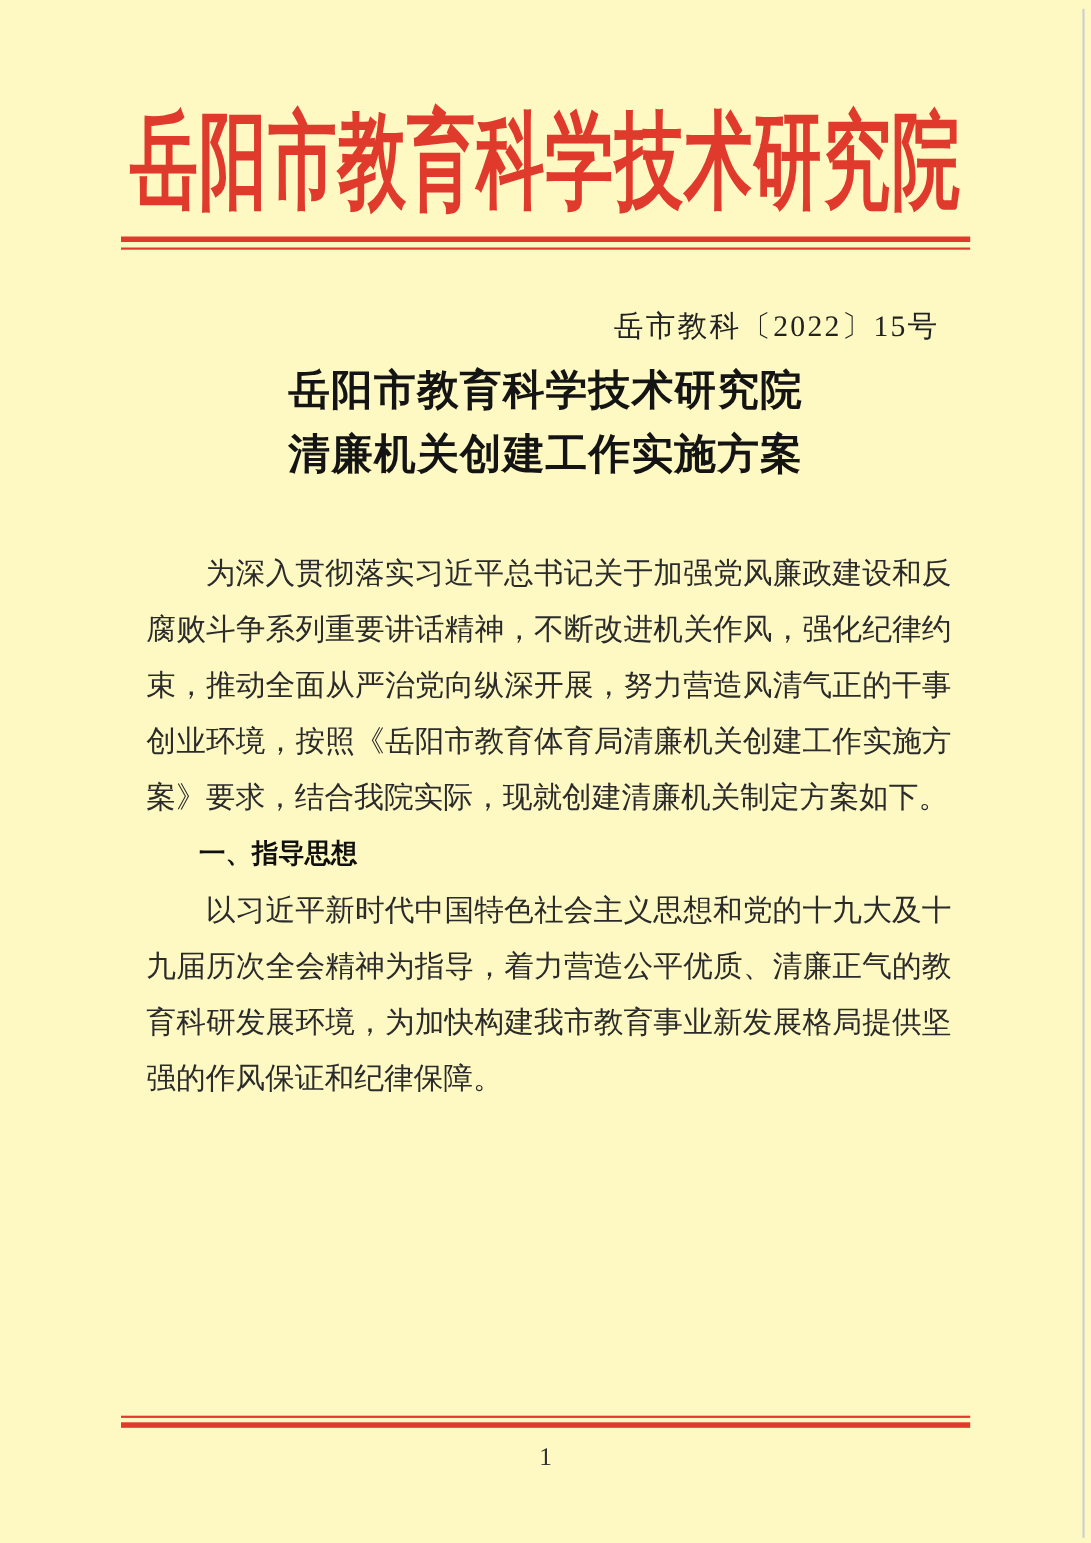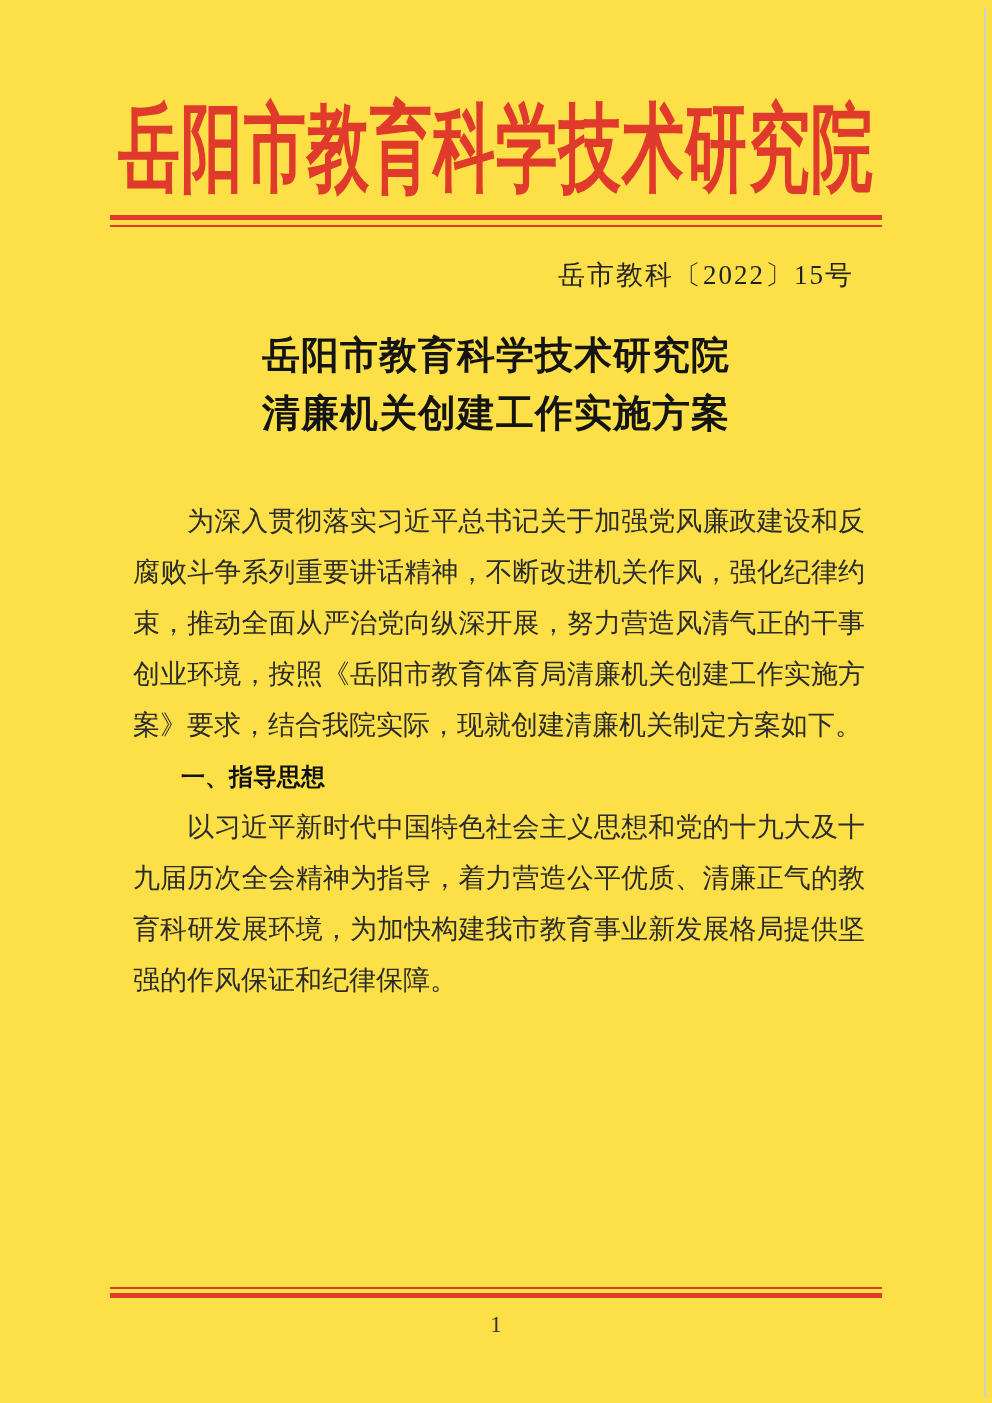--- a/index.html
+++ b/index.html
@@ -3,21 +3,21 @@
 <meta charset="utf-8">
 <style>
   :root { --red: #df3a2b; --ink: #2b2b2b; }
   * { box-sizing: border-box; }
   html, body { margin: 0; padding: 0; background: #ffffff; }
   .page {
     position: relative;
     width: 992px;
     height: 1403px;
     margin: 0 auto;
-    background: #fde047;
+    background: #fef9c3;
     overflow: hidden;
     font-family: "Liberation Serif", "DejaVu Serif", serif;
     color: var(--ink);
   }
   
   .scan-edge-right {
     position: absolute;
     top: 8px; right: 6px;
     width: 2px; height: 1390px;
     background: #ccd1cc;
@@ -37,21 +37,21 @@
     transform: scaleY(1.55);
     transform-origin: top center;
   }
   
   .rule-top { position: absolute; top: 215px; left: 110px; width: 772px; }
   .rule-top .thick { height: 5px; background: var(--red); }
   .rule-top .thin  { height: 2px; background: var(--red); margin-top: 5px; }
   
   .doc-number {
     position: absolute;
-    top: 257px; left: 0;
+    top: 278px; left: 0;
     width: 854px;
     text-align: right;
     font-size: 27px;
     letter-spacing: 2px;
     color: #222;
   }
   
   .doc-title {
     position: absolute;
     top: 326px; left: 0;

